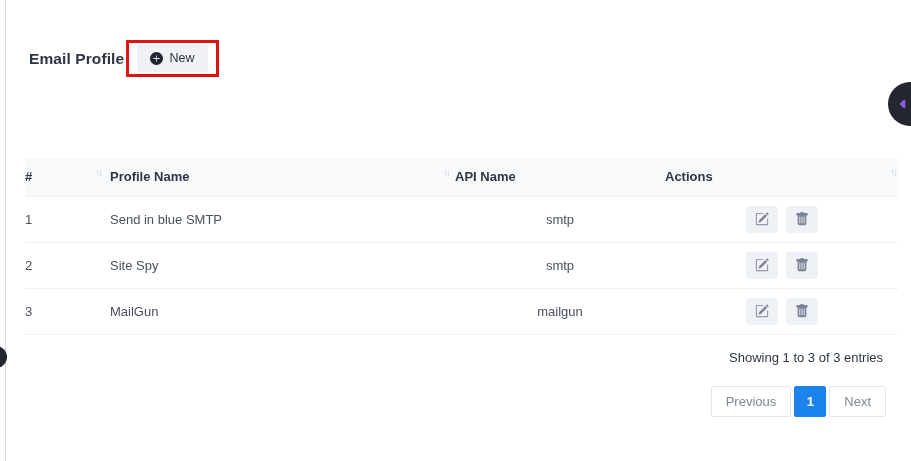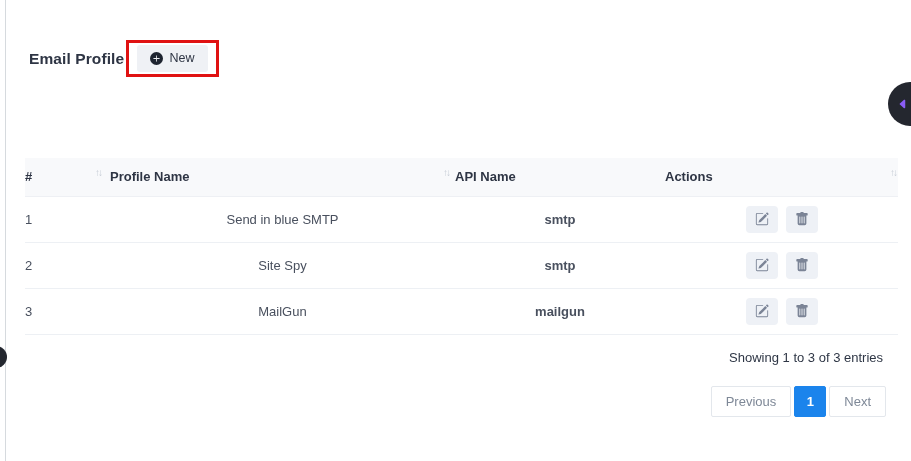--- a/index.html
+++ b/index.html
@@ -107,22 +107,22 @@
   .sort-profile { right: 6px; }
   .sort-actions { right: 2px; }
 
   .data-table tbody td {
     height: 46px;
     border-bottom: 1px solid #edf0f4;
     color: #49505e;
     padding: 0;
   }
   td.cell-num   { padding-left: 3px; }
-  td.cell-profile { padding-left: 8px; text-align: center; }
-  td.cell-api   { text-align: center; font-weight: bold; }
+  td.cell-profile { padding-left: 8px; }
+  td.cell-api   { text-align: center; }
   td.cell-actions { text-align: center; }
 
   .action-btn {
     display: inline-flex;
     align-items: center;
     justify-content: center;
     width: 32px; height: 27px;
     background: #eef1f6;
     border: none;
     border-radius: 4px;

